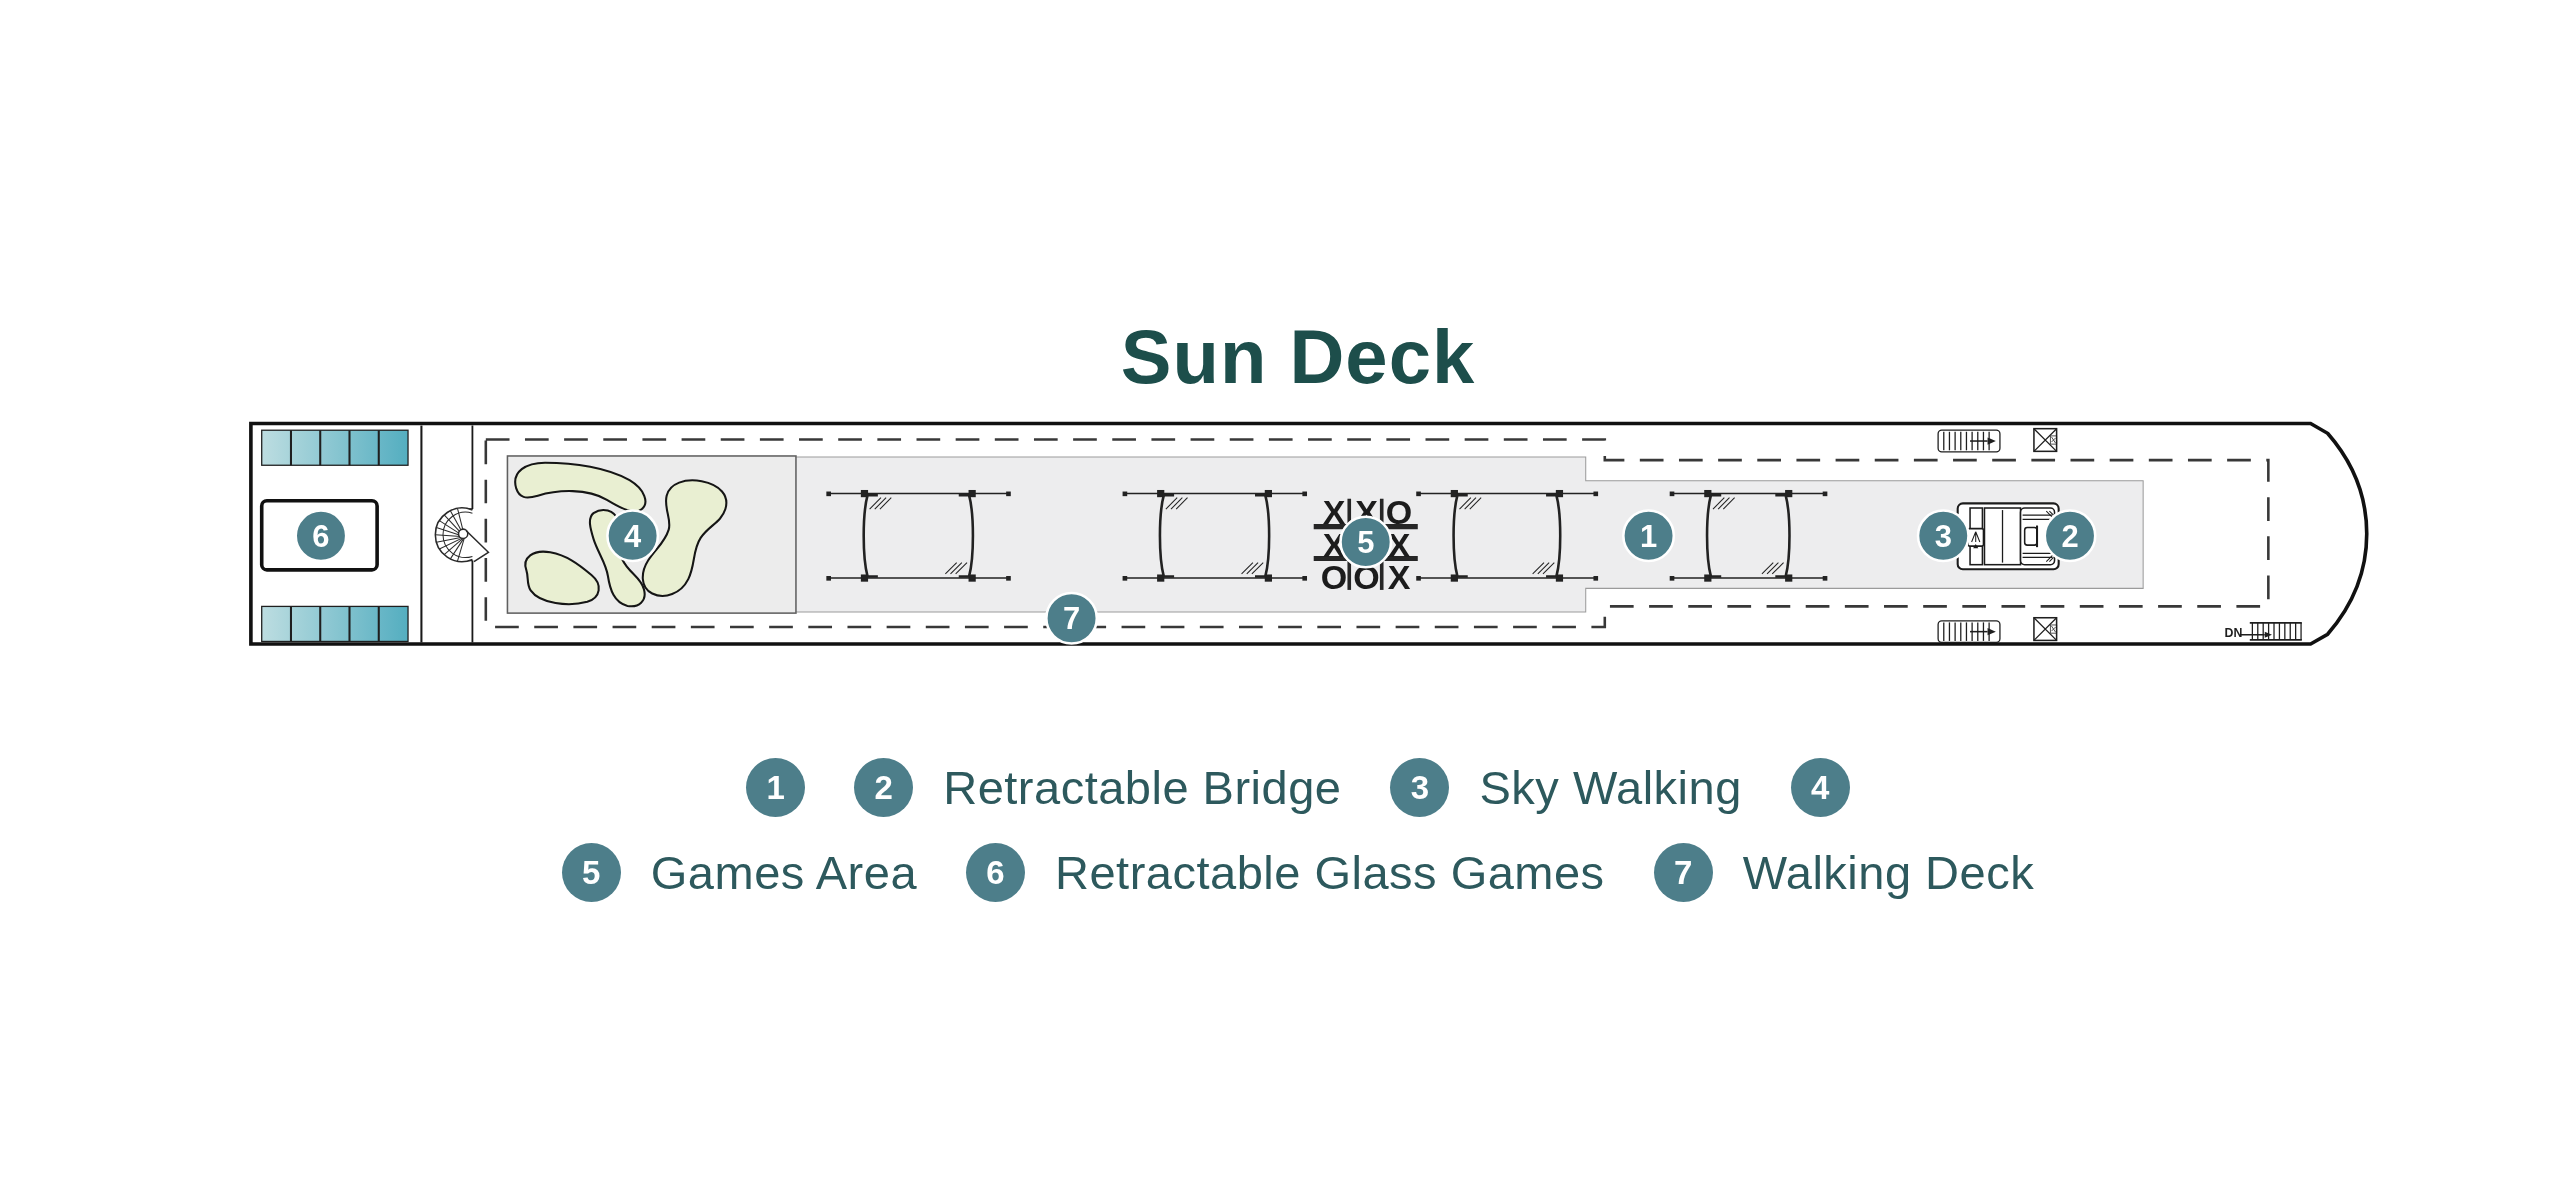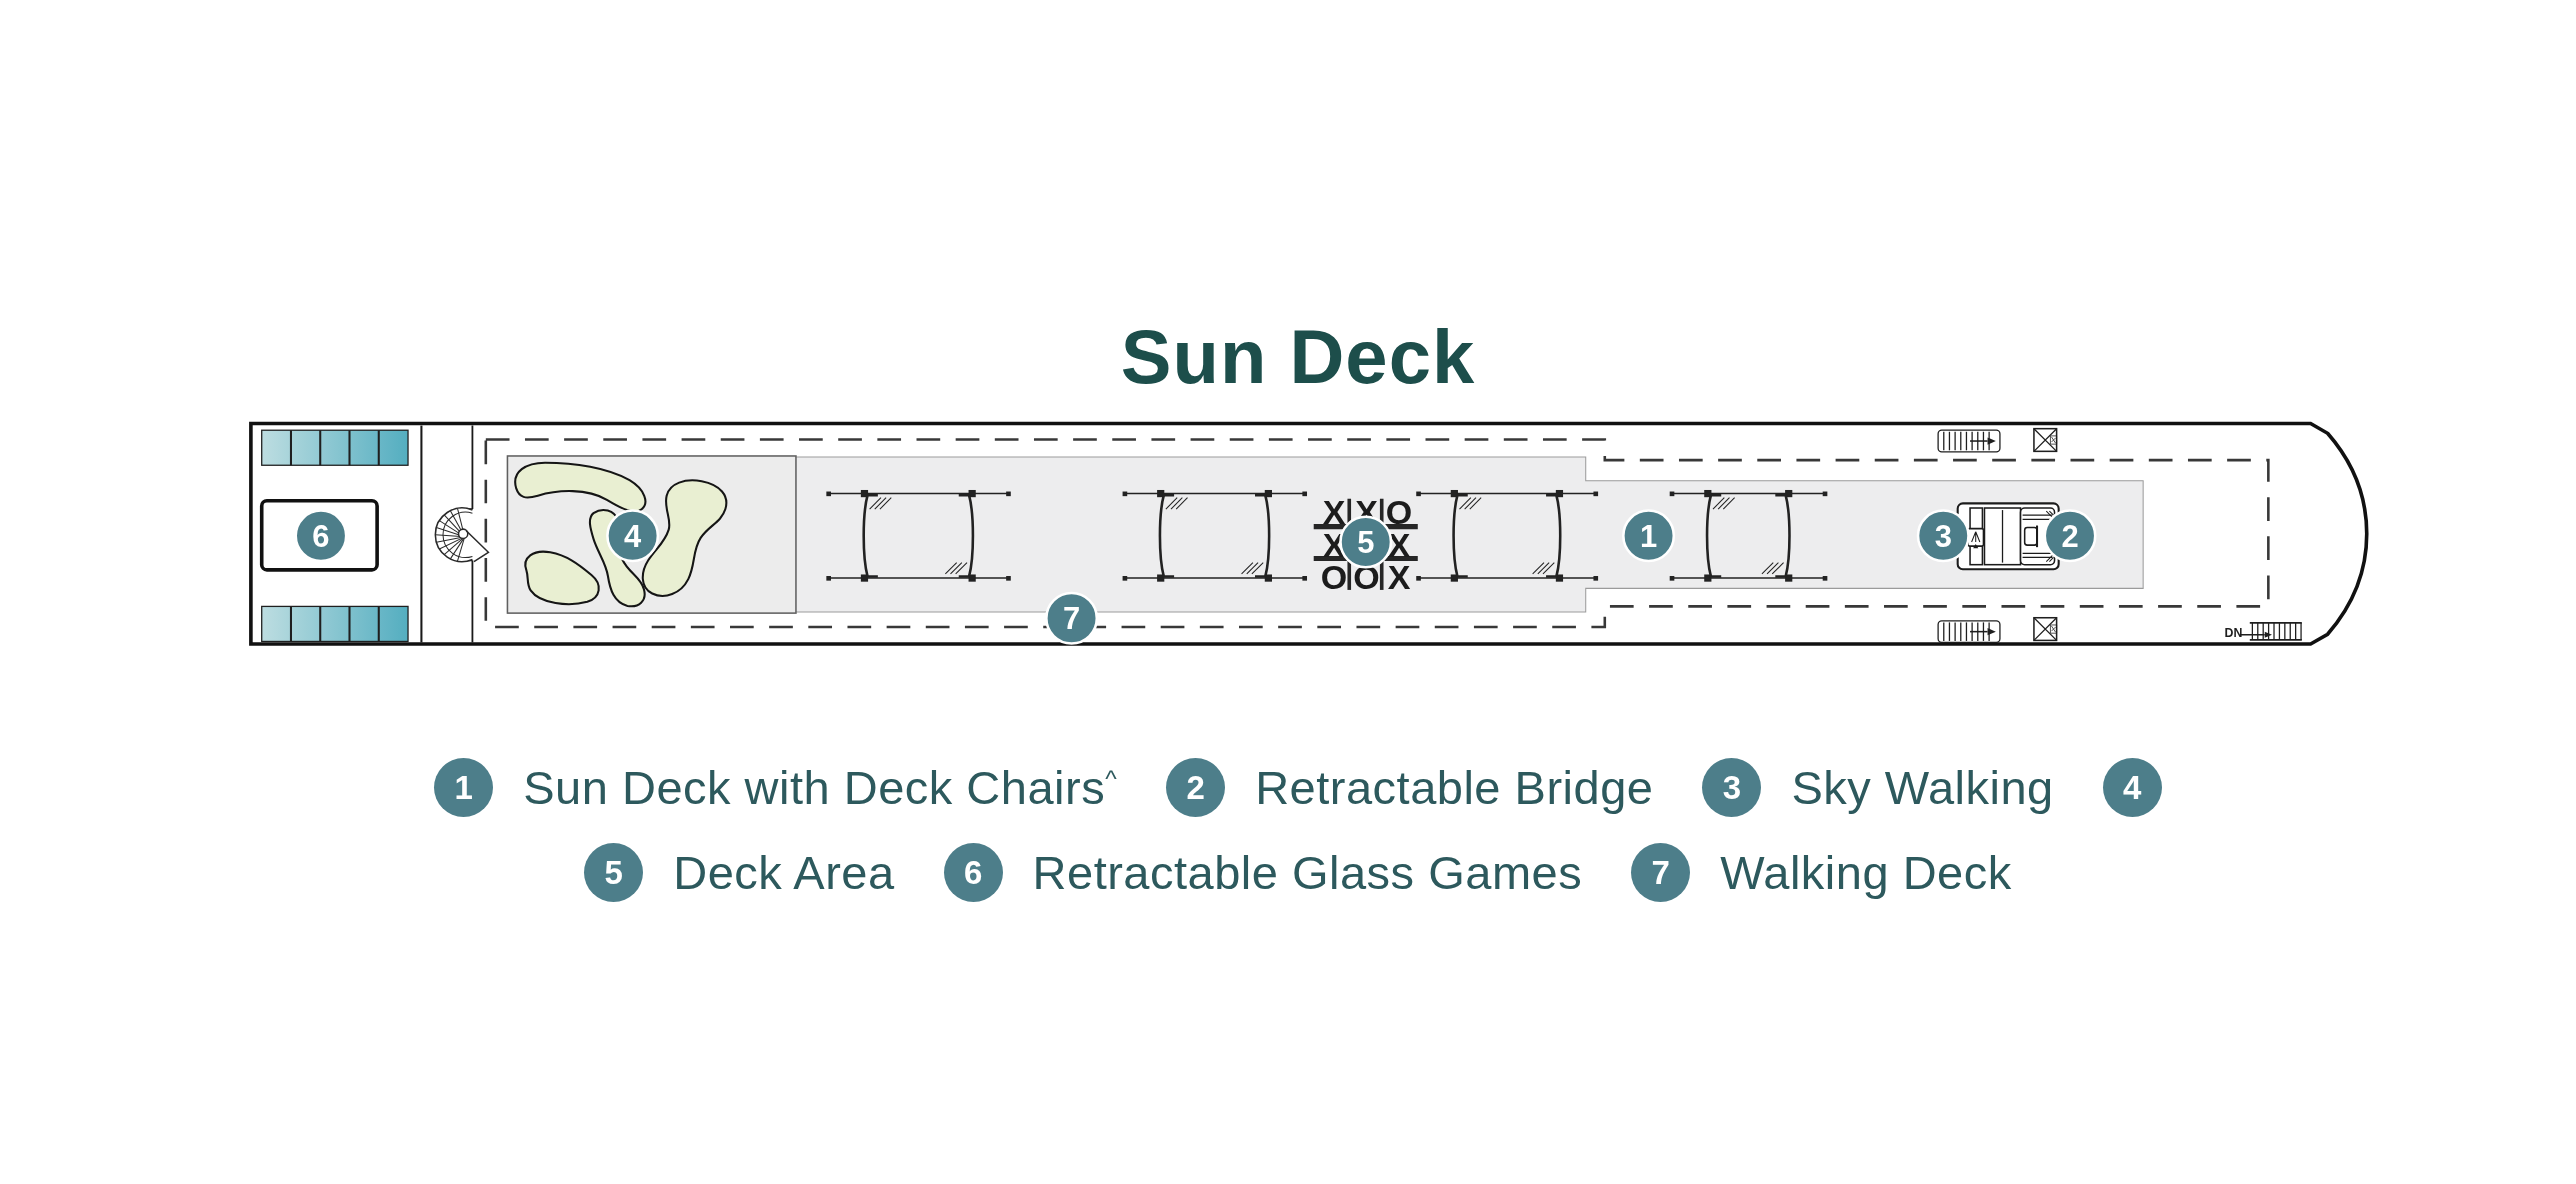--- a/index.html
+++ b/index.html
@@ -338,38 +338,37 @@
           <circle cx="2080" cy="1200" r="49" fill="#4d7e8a" stroke="#ffffff" stroke-width="5"></circle>
           <text x="2080" y="1221" font-size="60" fill="#ffffff">7</text>
         </g>
       </g>
   </svg>
 
   <div class="legend" id="legend">
       <div class="legend-row">
         <div class="legend-item">
           <span class="badge">1</span>
-          <span class="lbl">Sun Deck with Deck Chairs<sup>^</sup></span>
         </div>
         <div class="legend-item">
           <span class="badge">2</span>
           <span class="lbl">Retractable Bridge</span>
         </div>
         <div class="legend-item">
           <span class="badge">3</span>
           <span class="lbl">Sky Walking</span>
         </div>
         <div class="legend-item">
           <span class="badge">4</span>
         </div>
       </div>
       <div class="legend-row">
         <div class="legend-item">
           <span class="badge">5</span>
-          <span class="lbl">Deck Area</span>
+          <span class="lbl">Games Area</span>
         </div>
         <div class="legend-item">
           <span class="badge">6</span>
           <span class="lbl">Retractable Glass Games</span>
         </div>
         <div class="legend-item">
           <span class="badge">7</span>
           <span class="lbl">Walking Deck</span>
         </div>
       </div>

